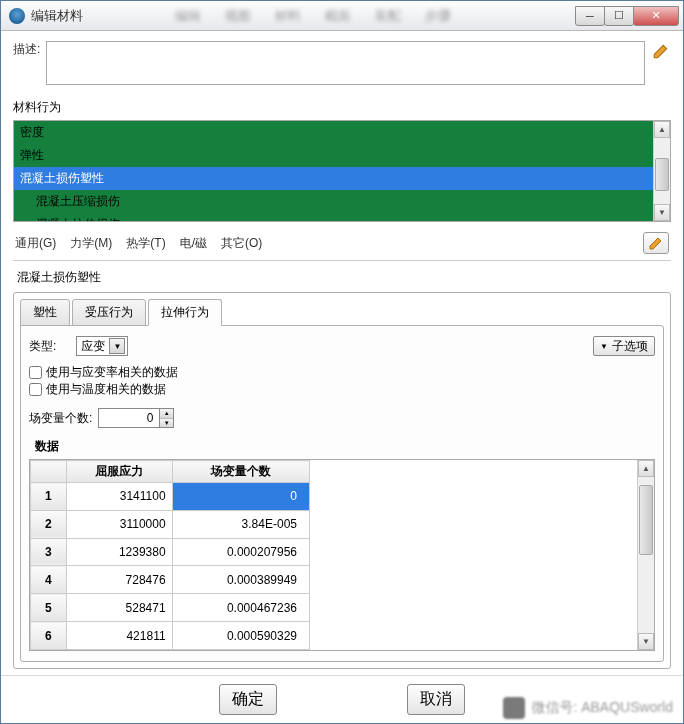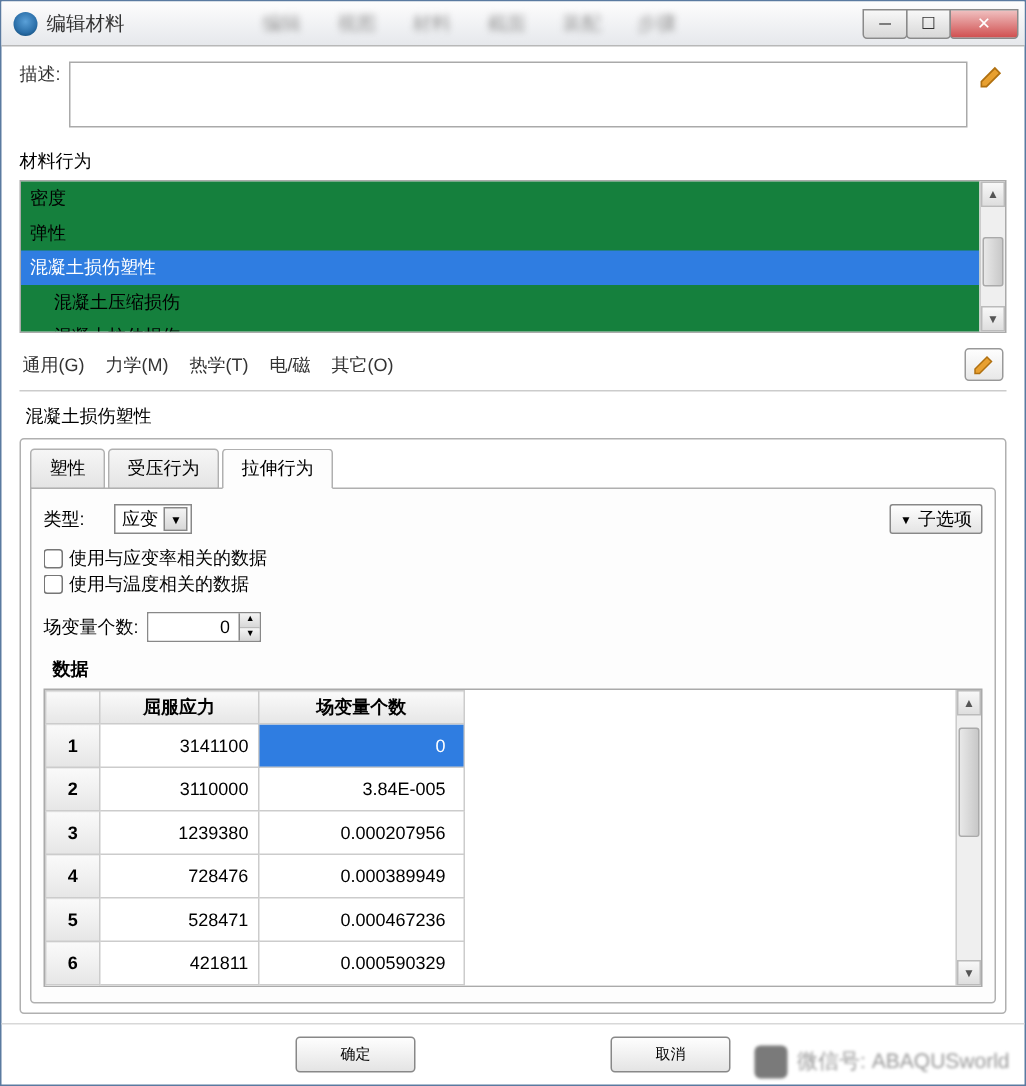--- a/index.html
+++ b/index.html
@@ -237,22 +237,22 @@
   
   .footer {
     padding: 8px 0;
     display:flex; justify-content:center; gap: 130px;
     border-top:1px solid #d8d8d8;
     position: relative;
   }
   .stdbtn {
     border:1px solid #888; border-radius:3px;
     background:linear-gradient(to bottom,#fefefe,#e4e4e4);
-    padding: 4px 29px;
-    font-size:10px;
+    padding: 4px 12px;
+    font-size:16px;
   }
   .watermark {
     position:absolute; right:10px; bottom:4px;
     color:#999; font-size:14px; filter: blur(1px);
     display:flex;align-items:center;gap:6px;
   }
   .wmicon{width:22px;height:22px;border-radius:4px;background:#7a7a7a;}
 </style>
 </head>
 <body>

